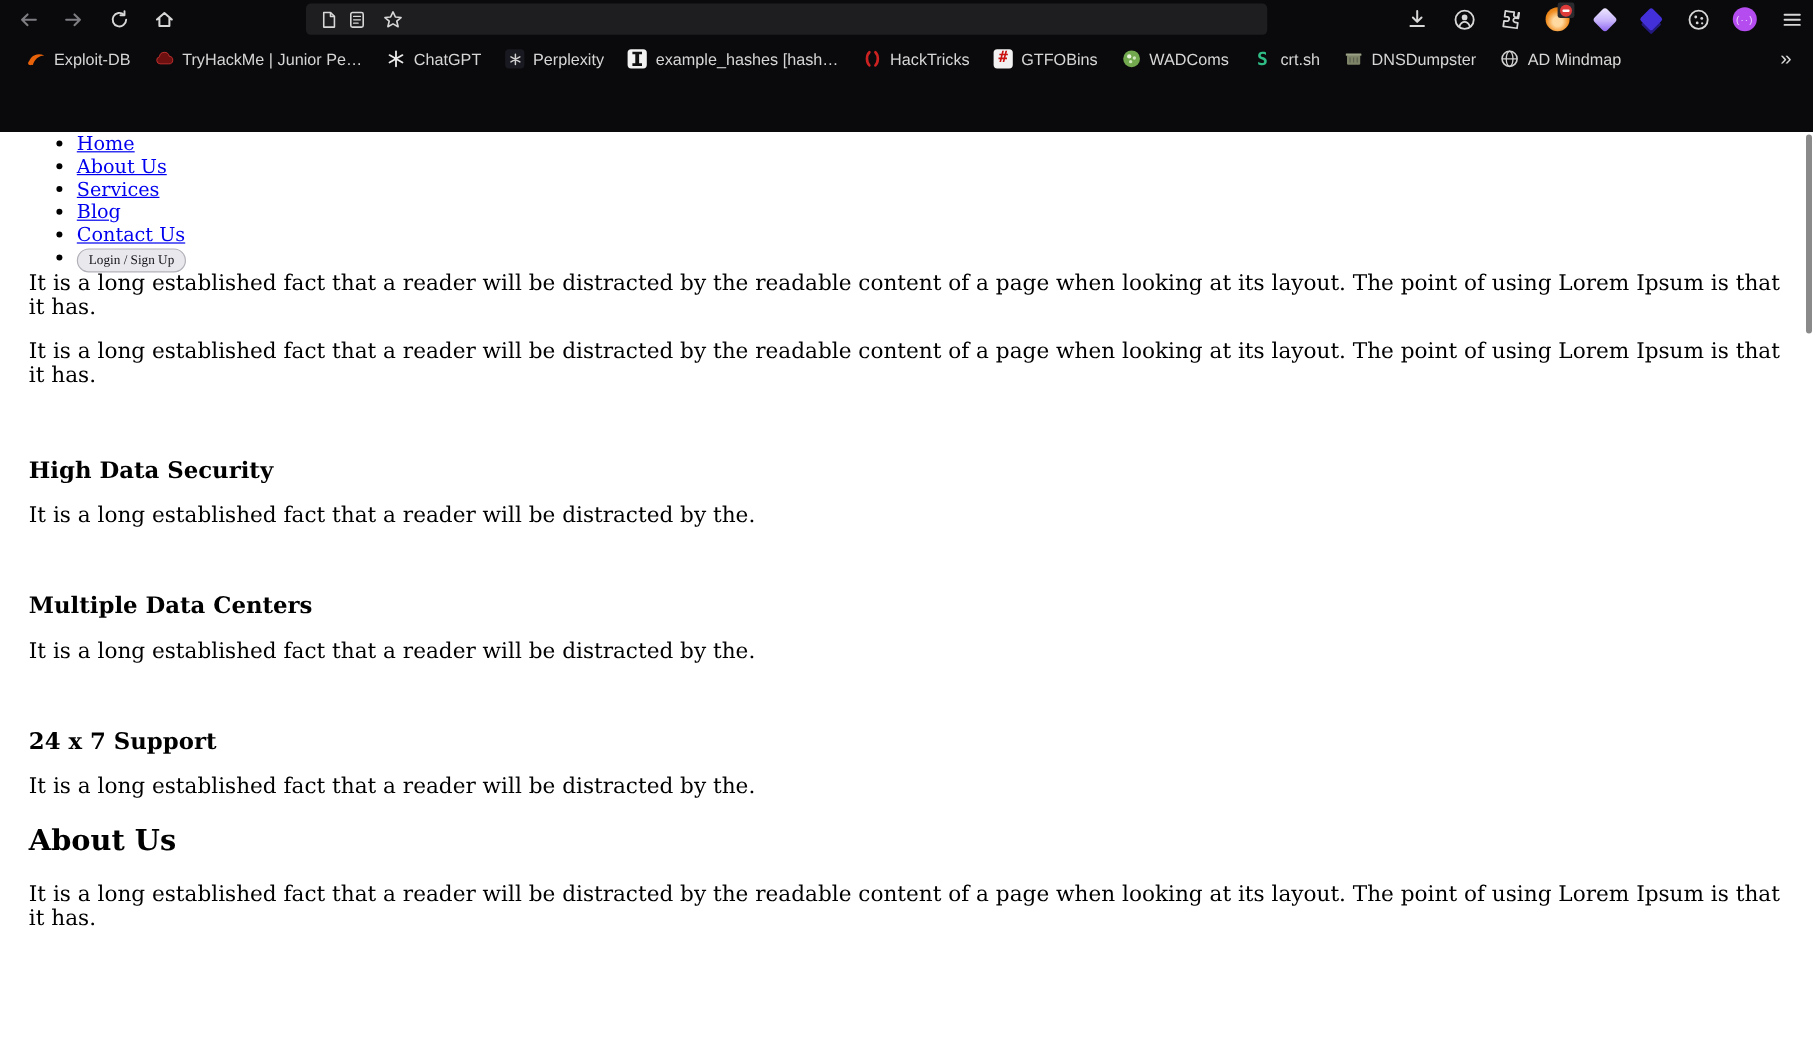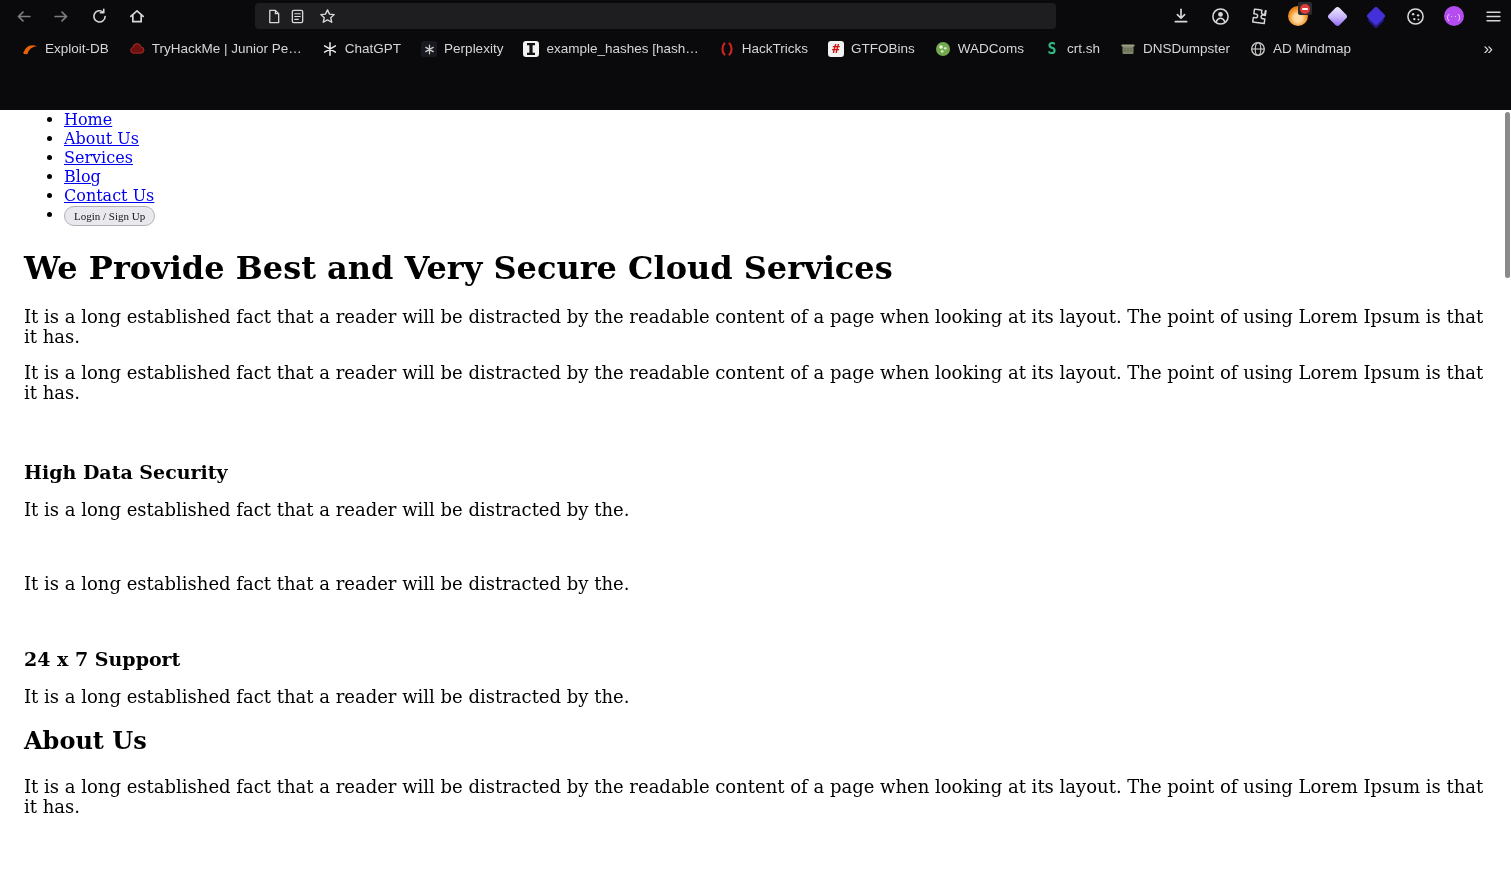--- a/index.html
+++ b/index.html
@@ -20,21 +20,21 @@
 
   .foxy { width:20px; height:20px; border-radius:50%; background:radial-gradient(circle at 50% 60%, #ffd9a0 25%, #f08c1e 60%, #c96a10 100%); position:relative; }
   .foxy-badge { position:absolute; top:-4px; right:-4px; width:14px; height:13px; background:#2b2b2f; border-radius:2px; display:flex; align-items:center; justify-content:center; }
   .foxy-badge .no { width:10px; height:10px; border-radius:50%; background:#e03b3b; position:relative; }
   .foxy-badge .no::after { content:""; position:absolute; left:2px; top:4px; width:6px; height:2px; background:#fff; border-radius:1px; }
   .diamond1 { width:15px; height:15px; transform:rotate(45deg); border-radius:3px; background:linear-gradient(135deg,#f2ecff 0%,#c6b2fb 55%,#8a5ff0 100%); }
   .diamond2 { width:14px; height:14px; transform:rotate(45deg); border-radius:2px; background:#4330d8; box-shadow:3px 3px 0 -1px #241a7e; }
   .purple-ball { width:20px; height:20px; border-radius:50%; background:#b44cf0; display:flex; align-items:center; justify-content:center; color:#f2d9ff; font-size:8px; letter-spacing:1px; }
 
   .bookmarks { height:34px; display:flex; align-items:center; padding:0 10px 0 14px; gap:4px; }
-  .bm { display:flex; align-items:flex-start; gap:7px; padding:4px 8px; border-radius:3px; cursor:pointer; white-space:nowrap; }
+  .bm { display:flex; align-items:center; gap:7px; padding:4px 8px; border-radius:3px; cursor:pointer; white-space:nowrap; }
   .bm-label { color:#d6d6d6; font-size:13.5px; }
   .bm-ic { width:16px; height:16px; display:flex; align-items:center; justify-content:center; flex:0 0 16px; font-size:12px; line-height:16px; }
   .sq { width:16px; height:16px; border-radius:3px; display:flex; align-items:center; justify-content:center; font-weight:bold; }
   .overflow-btn { margin-left:auto; color:#d7d7d7; font-size:17px; padding:2px 8px; cursor:pointer; }
 
   
   .content { position:relative; width:1511px; height:804px; background:#ffffff; color:#000;
              font-family:"DejaVu Serif","Liberation Serif",serif; }
   .content-inner { padding:0 24px; }
   ul.site-nav { margin:44px 0 0 0; padding-left:40px; font-size:16px; line-height:19px; }
@@ -293,30 +293,30 @@
       <li><a>Home</a></li>
       <li><a>About Us</a></li>
       <li><a>Services</a></li>
       <li><a>Blog</a></li>
       <li><a>Contact Us</a></li>
       <li class="login-li">
         <button class="ff-btn">Login / Sign Up</button>
       </li>
     </ul>
 
-    <h1 class="hero-title">We Provide Best and Very Secure Cloud Services</h1>
     <p class="hero-p1">It is a long established fact that a reader will be distracted by the readable content of a page when looking at its layout. The point of using Lorem Ipsum is that it has.</p>
     <p class="hero-p2">It is a long established fact that a reader will be distracted by the readable content of a page when looking at its layout. The point of using Lorem Ipsum is that it has.</p>
 
 
     <div class="feature">
       <h3>High Data Security</h3>
       <p>It is a long established fact that a reader will be distracted by the.</p>
     </div>
     <div class="feature">
+      <h3>Multiple Data Centers</h3>
       <p>It is a long established fact that a reader will be distracted by the.</p>
     </div>
     <div class="feature">
       <h3>24 x 7 Support</h3>
       <p>It is a long established fact that a reader will be distracted by the.</p>
     </div>
 
     <div class="about">
       <h2>About Us</h2>
       <p>It is a long established fact that a reader will be distracted by the readable content of a page when looking at its layout. The point of using Lorem Ipsum is that it has.</p>

